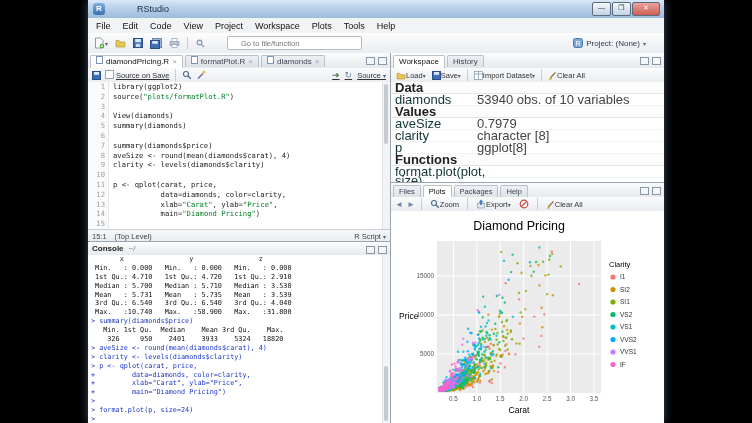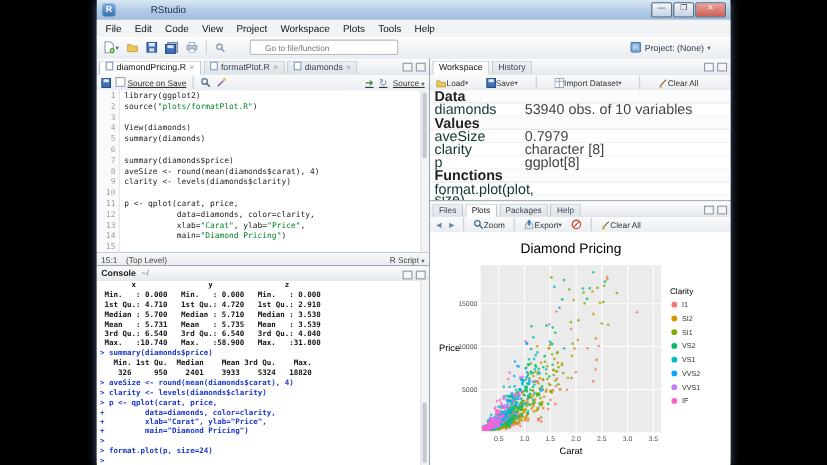--- a/index.html
+++ b/index.html
@@ -62,27 +62,27 @@
              border-top:1px solid #c6cdd4;display:flex;align-items:center;font-size:7.5px;color:#444;padding:0 4px;gap:8px;}
   .srcstatus .right{margin-left:auto;}
   
   .console-pane{position:absolute;left:0;right:0;top:188px;bottom:0;border-top:1px solid #9aa5af;}
   .console-hd{position:absolute;left:0;right:0;top:0;height:13px;background:linear-gradient(#fbfcfd,#e6eaee);
               border-bottom:1px solid #b4bdc5;display:flex;align-items:center;gap:5px;padding:0 4px;font-size:8px;}
   .console-hd b{font-size:8px;color:#222;}
   .console-hd .path{color:#777;}
   .console-body{position:absolute;left:0;right:0;top:13px;bottom:0;background:#fff;overflow:hidden;
                 font-family:"DejaVu Sans Mono",monospace;font-size:6.8px;line-height:8.9px;padding-left:3px;}
-  .cline{white-space:pre;height:8.9px;color:#111;font-weight:bold;}
+  .cline{white-space:pre;height:8.9px;color:#111;}
   .cline.cmd{color:#1a35c8;}
   .vscroll{position:absolute;right:0;width:7px;background:#f2f3f5;border-left:1px solid #e0e2e5;}
   .thumb{position:absolute;left:1px;width:4px;background:#c5cad0;border-radius:2px;}
   
   .wstoolbar{position:absolute;left:0;right:0;top:15px;height:14px;background:linear-gradient(#fafbfc,#eaedf1);
-             border-bottom:1px solid #c6cdd4;display:flex;align-items:center;gap:12px;padding:0 3px;font-size:7.5px;color:#333;}
+             border-bottom:1px solid #c6cdd4;display:flex;align-items:center;gap:2px;padding:0 3px;font-size:7.5px;color:#333;}
   .ws-content{position:absolute;left:0;right:0;top:29px;height:100px;background:#fff;overflow:hidden;font-size:13px;}
   .ws-sec{font-weight:bold;color:#222;padding:1px 4px;border-bottom:1px solid #e3e6e9;background:#fcfcfd;height:9px;line-height:9px;}
   .ws-row{display:flex;padding:1px 4px;height:9px;line-height:9px;border-bottom:1px solid #f2f3f5;}
   .ws-name{width:82px;flex:none;color:#133;}
   .ws-val{color:#444;}
   
   .plots-pane{position:absolute;left:0;right:0;top:129px;bottom:0;border-top:1px solid #9aa5af;}
   .plotstoolbar{position:absolute;left:0;right:0;top:14px;height:14px;background:linear-gradient(#fafbfc,#eaedf1);
                 border-bottom:1px solid #c6cdd4;display:flex;align-items:center;gap:4px;padding:0 4px;font-size:7.5px;color:#333;}
   .navarr{font-size:8px;color:#6c85a0;}

